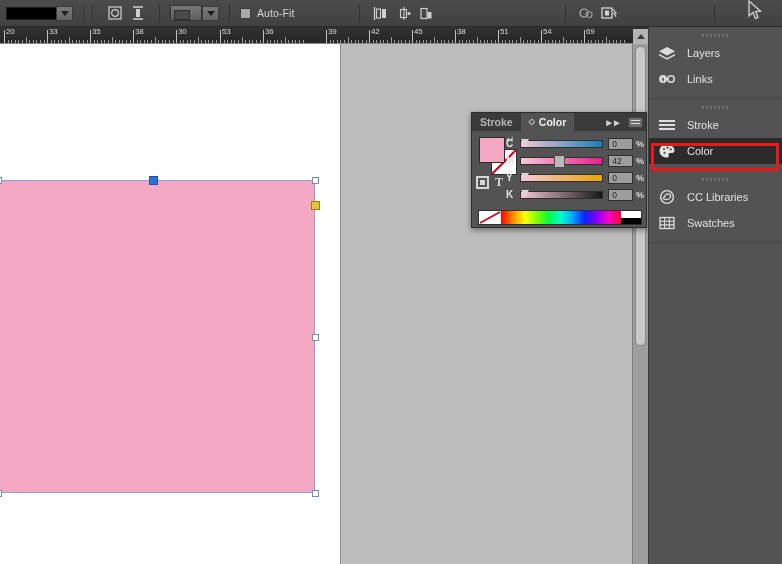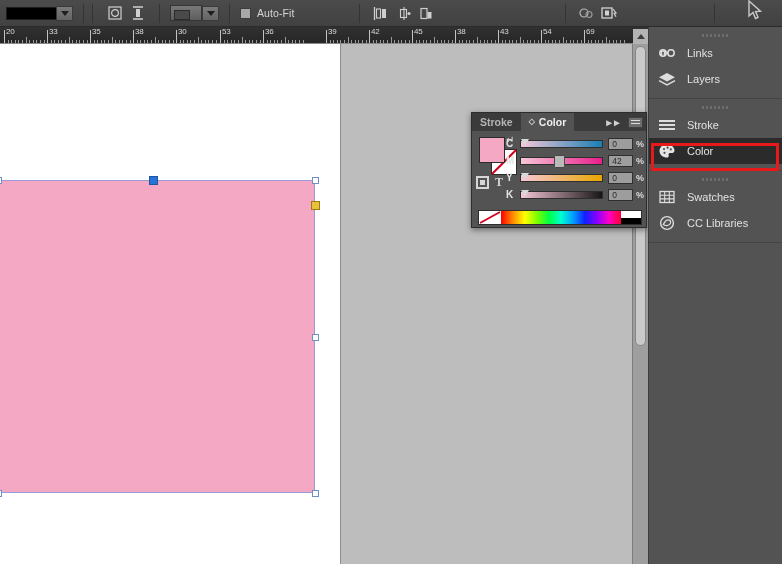--- a/index.html
+++ b/index.html
@@ -491,21 +491,21 @@
       <div class="tick min" style="left: 465.8px;"></div>
       <div class="tick min" style="left: 469.4px;"></div>
       <div class="tick min" style="left: 473px;"></div>
       <div class="tick mid" style="left: 476.6px;"></div>
       <div class="tick min" style="left: 480.2px;"></div>
       <div class="tick min" style="left: 483.8px;"></div>
       <div class="tick min" style="left: 487.4px;"></div>
       <div class="tick min" style="left: 491px;"></div>
       <div class="tick min" style="left: 494.6px;"></div>
       <div class="tick maj" style="left: 498px;"></div>
-      <div class="rnum" style="left: 500px;">43</div>
+      <div class="rnum" style="left: 500px;">51</div>
       <div class="tick min" style="left: 501.6px;"></div>
       <div class="tick min" style="left: 505.2px;"></div>
       <div class="tick min" style="left: 508.8px;"></div>
       <div class="tick min" style="left: 512.4px;"></div>
       <div class="tick min" style="left: 516px;"></div>
       <div class="tick mid" style="left: 519.6px;"></div>
       <div class="tick min" style="left: 523.2px;"></div>
       <div class="tick min" style="left: 526.8px;"></div>
       <div class="tick min" style="left: 530.4px;"></div>
       <div class="tick min" style="left: 534px;"></div>
@@ -648,36 +648,36 @@
   </div>
 
   <div class="dock" id="dock">
       <div class="dock-group">
         <div class="grip">
           <span></span>
         </div>
         <div class="dock-item">
           <span class="di-icon">
             <svg width="18" height="16" viewBox="0 0 18 16">
+              <path d="M9 2 L17 6.3 L9 10.6 L1 6.3 Z" fill="#dedede"></path>
+              <path d="M1 9.6 L9 13.9 L17 9.6" fill="none" stroke="#dedede" stroke-width="1.4"></path>
+            </svg>
+          </span>
+          <span>Layers</span>
+        </div>
+        <div class="dock-item">
+          <span class="di-icon">
+            <svg width="18" height="16" viewBox="0 0 18 16">
               <path d="M7 8 a3.2 3.2 0 0 1 0-4 h2 a3.2 3.2 0 0 1 0 4" fill="none" stroke="#dedede" stroke-width="1.5" transform="translate(-3,2)"></path>
               <circle cx="5" cy="8" r="3.2" fill="none" stroke="#dedede" stroke-width="1.5"></circle>
               <circle cx="13" cy="8" r="3.2" fill="none" stroke="#dedede" stroke-width="1.5"></circle>
               <path d="M7.5 8 h3" stroke="#dedede" stroke-width="1.5"></path>
             </svg>
           </span>
           <span>Links</span>
-        </div>
-        <div class="dock-item">
-          <span class="di-icon">
-            <svg width="18" height="16" viewBox="0 0 18 16">
-              <path d="M9 2 L17 6.3 L9 10.6 L1 6.3 Z" fill="#dedede"></path>
-              <path d="M1 9.6 L9 13.9 L17 9.6" fill="none" stroke="#dedede" stroke-width="1.4"></path>
-            </svg>
-          </span>
-          <span>Layers</span>
         </div>
       </div>
       <div class="dock-group">
         <div class="grip">
           <span></span>
         </div>
         <div class="dock-item">
           <span class="di-icon">
             <svg width="18" height="16" viewBox="0 0 18 16">
               <path d="M1 4h16M1 8h16M1 12h16" stroke="#dedede" stroke-width="1.8"></path>
@@ -698,32 +698,32 @@
           <span>Color</span>
         </div>
       </div>
       <div class="dock-group">
         <div class="grip">
           <span></span>
         </div>
         <div class="dock-item">
           <span class="di-icon">
             <svg width="18" height="16" viewBox="0 0 18 16">
+              <circle cx="9" cy="8" r="6.4" fill="none" stroke="#dedede" stroke-width="1.4"></circle>
+              <path d="M5.3 9.6c1.6-3.3 3.4-4.7 5-4.7 1.4 0 2.3 1 2.3 2.3 0 1.9-2 3.4-4.1 3.4-1.3 0-2.4-.4-3.2-1z" fill="none" stroke="#dedede" stroke-width="1.3"></path>
+            </svg>
+          </span>
+          <span>CC Libraries</span>
+        </div>
+        <div class="dock-item">
+          <span class="di-icon">
+            <svg width="18" height="16" viewBox="0 0 18 16">
               <rect x="2" y="2.5" width="14" height="11" fill="none" stroke="#dedede" stroke-width="1.3"></rect>
               <path d="M6.7 2.5v11M11.3 2.5v11M2 6.2h14M2 9.9h14" stroke="#dedede" stroke-width="1.1"></path>
             </svg>
           </span>
           <span>Swatches</span>
         </div>
-        <div class="dock-item">
-          <span class="di-icon">
-            <svg width="18" height="16" viewBox="0 0 18 16">
-              <circle cx="9" cy="8" r="6.4" fill="none" stroke="#dedede" stroke-width="1.4"></circle>
-              <path d="M5.3 9.6c1.6-3.3 3.4-4.7 5-4.7 1.4 0 2.3 1 2.3 2.3 0 1.9-2 3.4-4.1 3.4-1.3 0-2.4-.4-3.2-1z" fill="none" stroke="#dedede" stroke-width="1.3"></path>
-            </svg>
-          </span>
-          <span>CC Libraries</span>
-        </div>
       </div>
     </div>
   <div class="hl-box"></div>
 
 </div>
 
 </body></html>

